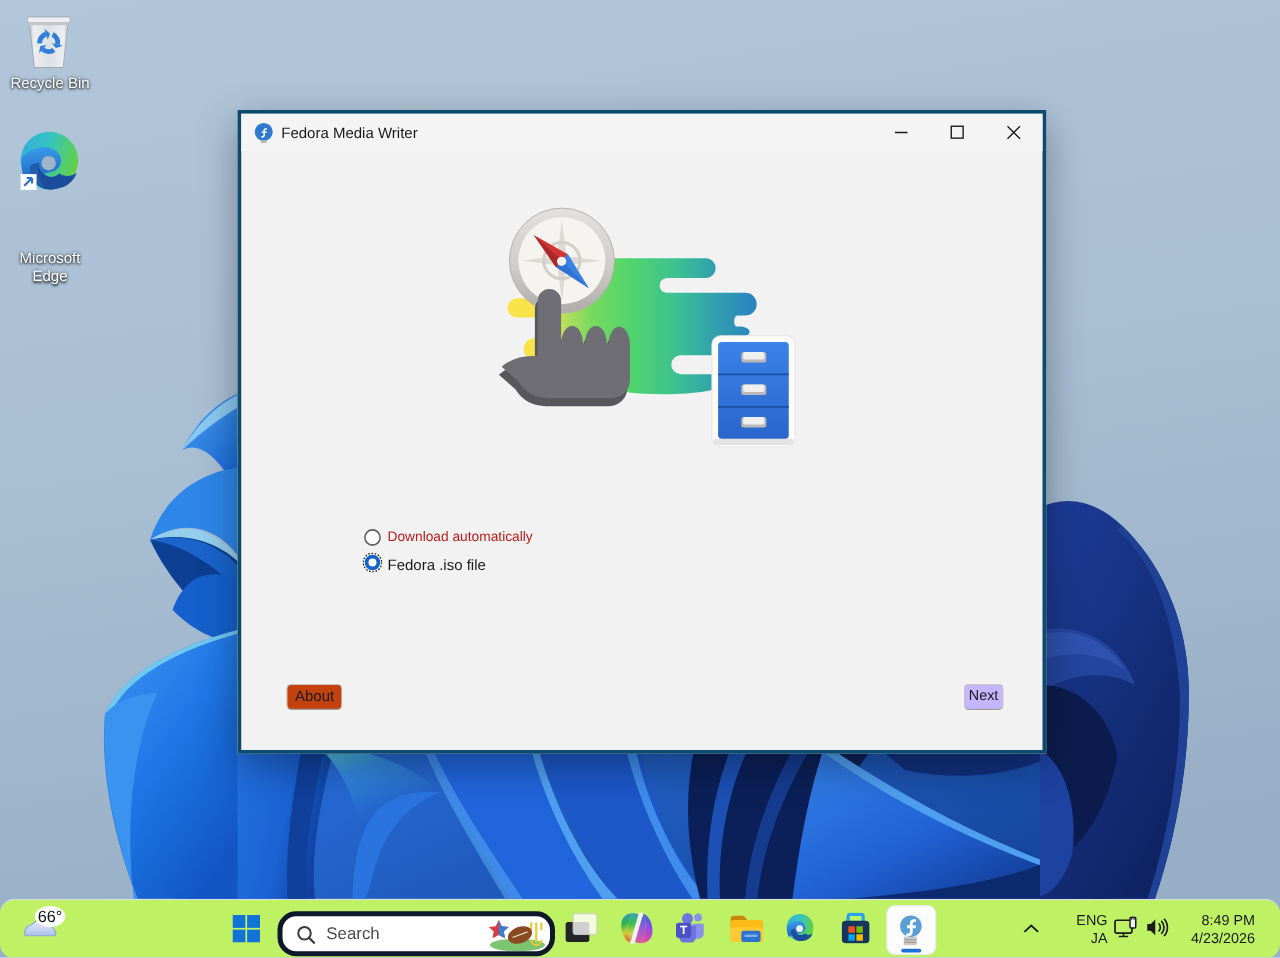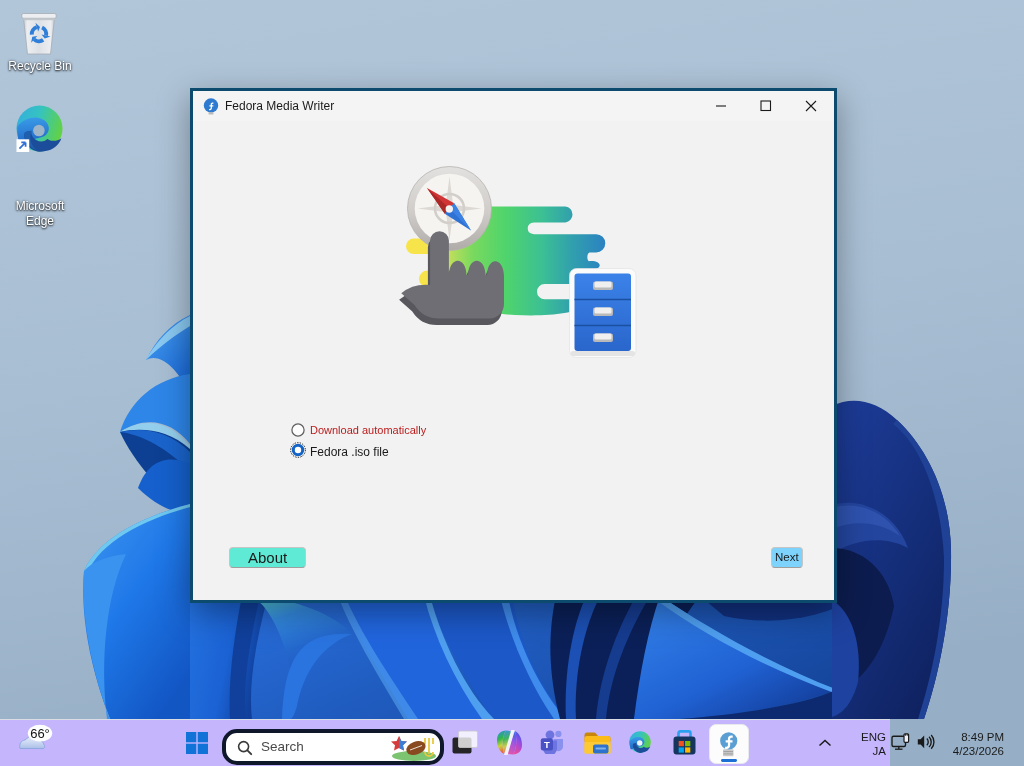--- a/index.html
+++ b/index.html
@@ -278,25 +278,25 @@
       <circle cx="7" cy="7" r="6.1" fill="#fdfdfd" stroke="#5f5f5f" stroke-width="1.25"></circle>
     </svg>
     <div class="abs" style="left:19px;top:2.5px;font-size:11px;color:#b91c1c;">Download automatically</div>
     <svg class="abs" style="left:-1px;top:21px" width="16" height="16" viewBox="0 0 16 16">
       <circle cx="8" cy="8" r="7.4" fill="none" stroke="#1a1a1a" stroke-width="1" stroke-dasharray="1.3 1.3"></circle>
       <circle cx="8" cy="8" r="4.7" fill="#fff" stroke="#1464c8" stroke-width="3"></circle>
     </svg>
     <div class="abs" style="left:19px;top:23.5px;font-size:12px;color:#1a1a1a;">Fedora .iso file</div>
   </div>
 
-  <div class="abs" style="left:36px;top:456px;height:19px;padding:0 18px;background:#5eead4;border:1px solid #c6c6c6;border-bottom-color:#9f9f9f;border-radius:4px;font-size:15px;line-height:19px;color:#1a1a1a;">About</div>
-  <div class="abs" style="left:578px;top:456px;height:19px;padding:0 3px;background:#7dd3fc;border:1px solid #c6c6c6;border-bottom-color:#9f9f9f;border-radius:4px;font-size:11.5px;line-height:19px;color:#1a1a1a;">Next</div>
+  <div class="abs" style="left:36px;top:456px;height:19px;padding:0 6px;background:#c2410c;border:1px solid #c6c6c6;border-bottom-color:#9f9f9f;border-radius:4px;font-size:12px;line-height:19px;color:#1a1a1a;">About</div>
+  <div class="abs" style="left:578px;top:456px;height:19px;padding:0 3px;background:#c4b5fd;border:1px solid #c6c6c6;border-bottom-color:#9f9f9f;border-radius:4px;font-size:11.5px;line-height:19px;color:#1a1a1a;">Next</div>
 </div>
 
-<div class="abs" id="taskbar" style="left:0;top:719px;width:890px;height:47px;background:#c4b5fd;border-top:1px solid #dadee4;">
+<div class="abs" id="taskbar" style="left:0;top:719px;width:1024px;height:47px;background:#bef264;border-top:1px solid #dadee4;border-radius:12px;">
 
   <svg class="abs" style="left:12px;top:4px" width="48" height="38" viewBox="0 0 48 38">
     <defs>
       <linearGradient id="wcld" x1="0" y1="0" x2="0" y2="1">
         <stop offset="0" stop-color="#eef3fc"></stop>
             <stop offset="0.55" stop-color="#ccd9f2"></stop>
             <stop offset="1" stop-color="#aabfe8"></stop>
       </linearGradient>
     </defs>
     <path d="M8,24.5 C7,20 9,16.5 13,16 L20,10.5 C22.5,12.5 23,15 22,16 C27,14.5 31,17 31.8,20.5 C33,21.5 33,24 31.5,24.6 Z" fill="url(#wcld)" stroke="#8aa6dc" stroke-width="0.9"></path>

